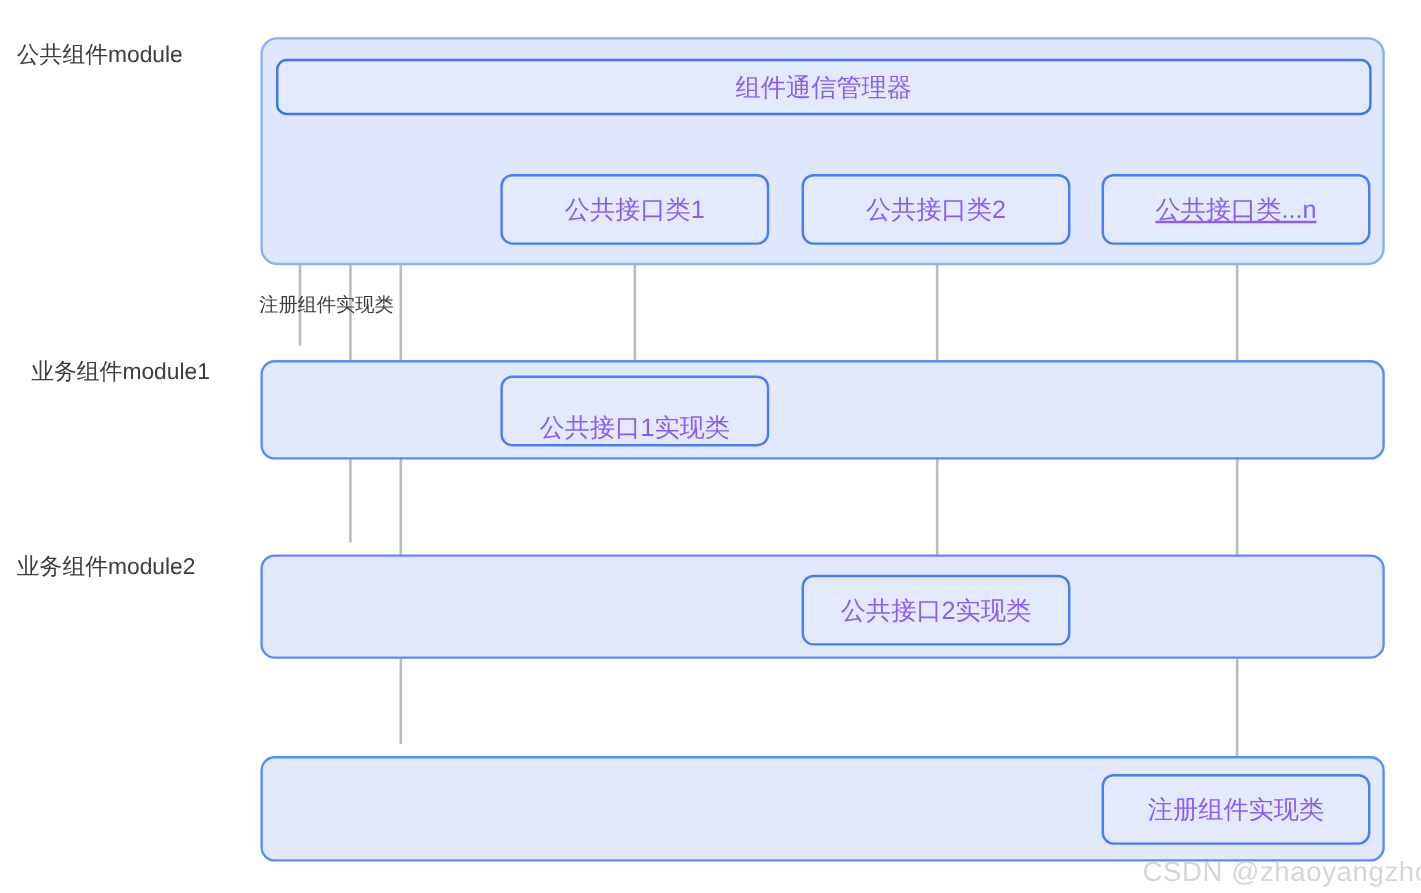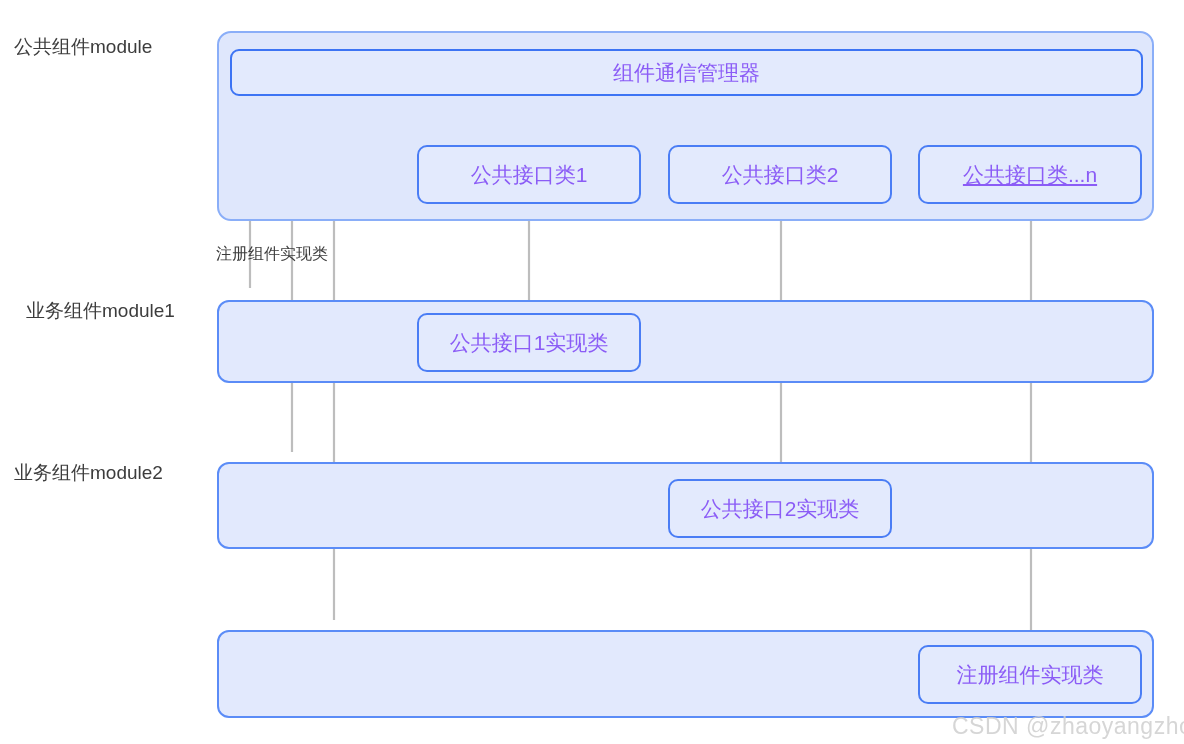--- a/index.html
+++ b/index.html
@@ -112,21 +112,21 @@
   <div class="box" style="left:664px;top:145px;width:224px;height:59px;">
     <span>公共接口类2</span>
   </div>
   <div class="box" style="left:914px;top:145px;width:224px;height:59px;text-decoration:underline;">
     <span>公共接口类...n</span>
   </div>
 
   <div class="caption" style="left:212px;top:244px;">注册组件实现类</div>
 
   <div class="panel" style="left:213px;top:300px;width:937px;height:83px;"></div>
-  <div class="box" style="left:413px;top:313px;width:224px;height:59px;">
+  <div class="box" style="left:413px;top:313px;width:224px;height:59px;align-items:flex-end;">
     <span>公共接口1实现类</span>
   </div>
 
   <div class="panel" style="left:213px;top:462px;width:937px;height:87px;"></div>
   <div class="box" style="left:664px;top:479px;width:224px;height:59px;">
     <span>公共接口2实现类</span>
   </div>
 
   <div class="panel" style="left:213px;top:630px;width:937px;height:88px;"></div>
   <div class="box" style="left:914px;top:645px;width:224px;height:59px;">

